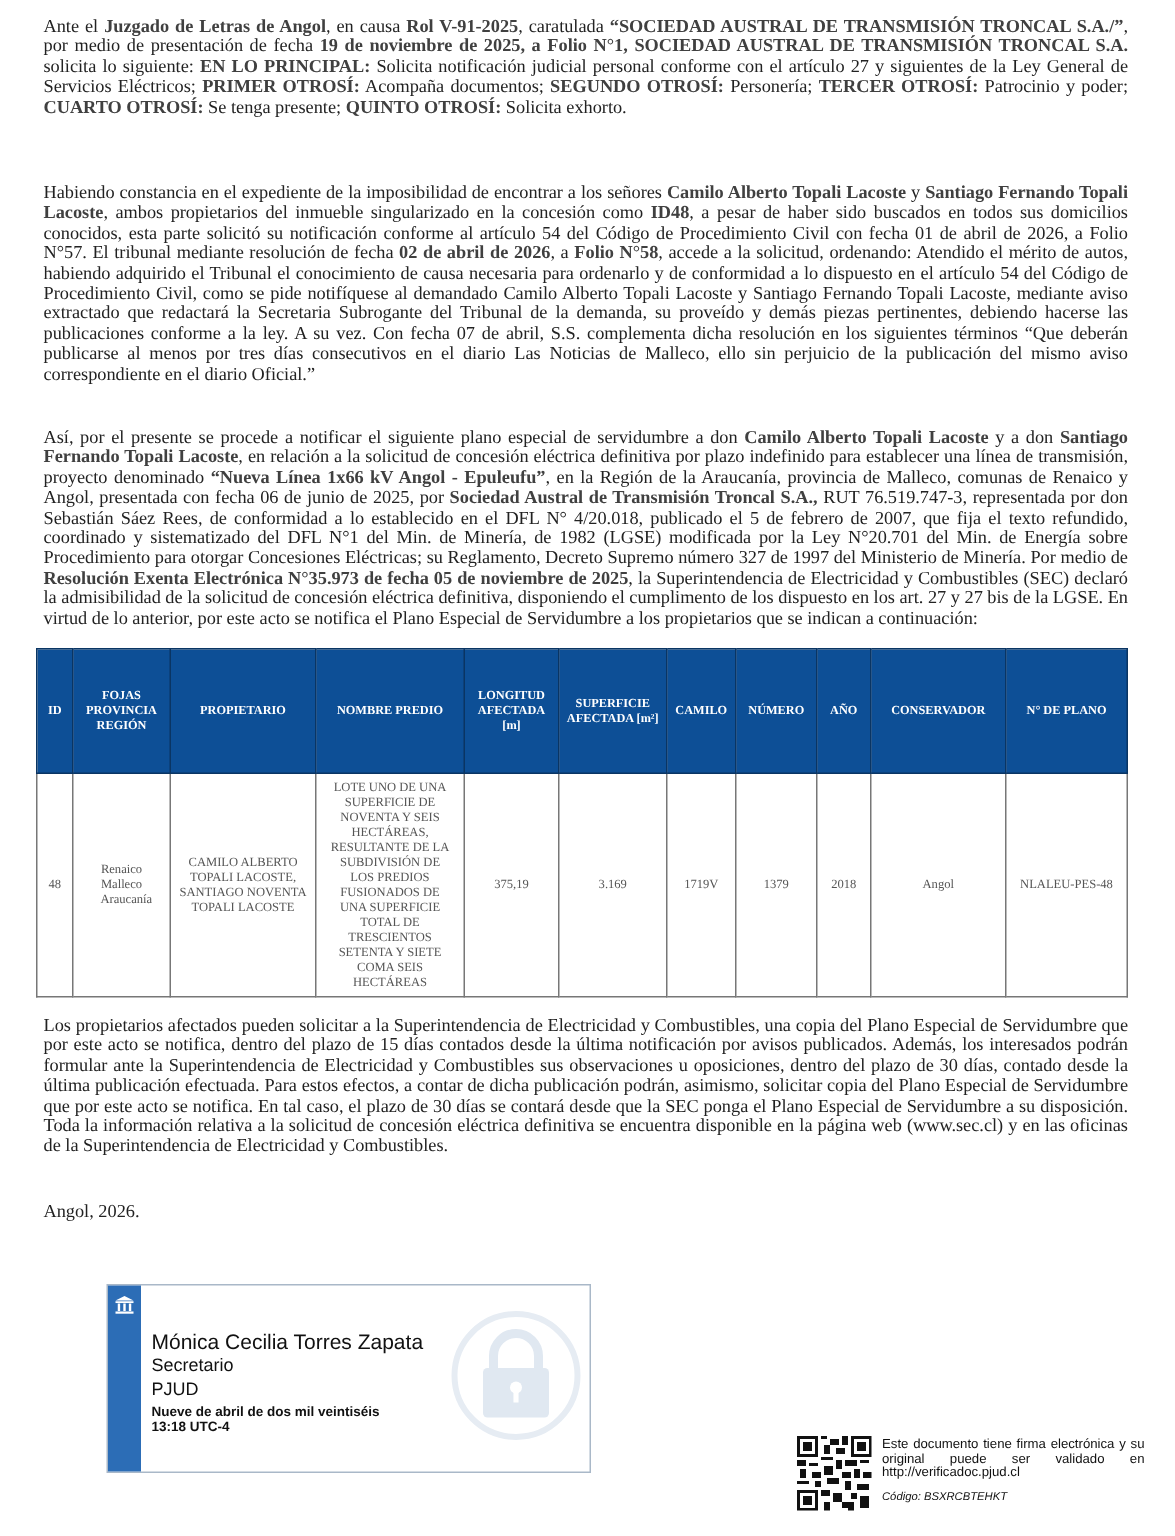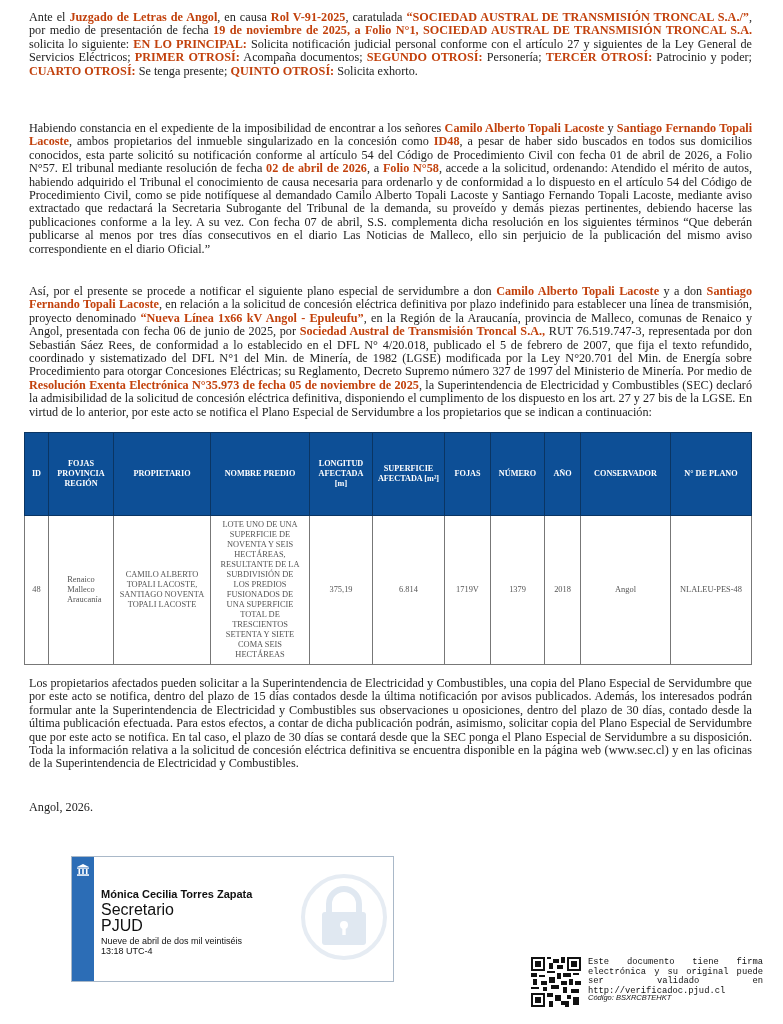--- a/index.html
+++ b/index.html
@@ -1,48 +1,48 @@
 <!DOCTYPE html>
 <html><head>
 <meta charset="utf-8">
 <style>
   html, body { margin: 0; padding: 0; background: #ffffff; }
   body { width: 783px; height: 1024px; position: relative; overflow: hidden;
          font-family: "Liberation Serif", "DejaVu Serif", serif; color: #222; }
   .page { position: absolute; left: 29px; top: 0; width: 723px; }
   p.para { margin: 0; font-size: 12.2px; line-height: 13.4px; text-align: justify; }
-  p.para b { font-weight: bold; color: #c2410c; }
+  p.para b { font-weight: bold; color: #404040; }
   #p1 { position: absolute; top: 11px; }
   #p2 { position: absolute; top: 122px; }
   #p3 { position: absolute; top: 285px; }
   #p4 { position: absolute; top: 677px; }
   #p5 { position: absolute; top: 801px; }
 
   table.plano { position: absolute; left: -5px; top: 432px; width: 727px; border-collapse: collapse;
                 table-layout: fixed; }
   table.plano th { background: #0d4f96; color: #fff; font-size: 8.2px; font-weight: bold;
                    height: 82px; border: 1px solid #0a3563; text-align: center; vertical-align: middle;
                    line-height: 10px; padding: 0 2px; }
   table.plano td { font-size: 8.4px; color: #555; border: 1px solid #777; text-align: center;
                    vertical-align: middle; line-height: 10px; height: 148px; padding: 0 3px; margin-top: 40px; }
 
   .sig { position: absolute; left: 71px; top: 856px; width: 323px; height: 126px;
          border: 1px solid #a9b8c8; background: #fff; box-sizing: border-box; }
   .sig .bar { position: absolute; left: 0; top: 0; bottom: 0; width: 22px; background: #2c6db6; }
   .sig .bar svg { position: absolute; left: 4px; top: 6px; }
   .sig .txt { position: absolute; left: 29px; top: 29px; font-family: "Liberation Sans", "DejaVu Sans", sans-serif; color: #111; }
-  .sig .name { font-size: 11px; font-weight: bold; line-height: 16px; }
-  .sig .role { font-size: 16px; line-height: 16px; }
-  .sig .date { font-size: 9px; line-height: 10px; margin-top: 2px; }
+  .sig .name { font-size: 14px; font-weight: normal; line-height: 16px; }
+  .sig .role { font-size: 12px; line-height: 16px; }
+  .sig .date { font-size: 9px; line-height: 10px; margin-top: 2px; font-weight: bold; }
   .sig .lock { position: absolute; left: 228px; top: 16px; }
 
   .verify { position: absolute; left: 531px; top: 957px; width: 240px; height: 50px; }
   .verify .qr { position: absolute; left: 0; top: 0; }
   .verify .vt { position: absolute; left: 57px; top: 1px; width: 175px;
-                font-family: Liberation Mono, monospace; font-size: 8.8px; line-height: 9.5px; color: #111;
+                font-family: Liberation Sans, sans-serif; font-size: 8.8px; line-height: 9.5px; color: #111;
                 text-align: justify; }
   .verify .code { position: absolute; left: 57px; top: 36px; font-family: "Liberation Sans", "DejaVu Sans", sans-serif;
                   font-size: 7.5px; color: #111; font-style: italic; }
 </style>
 </head>
 <body>
 
 <div class="page">
 
   <p class="para" id="p1"><span>Ante el </span><b>Juzgado de Letras de Angol</b><span>, en causa </span><b>Rol V-91-2025</b><span>, caratulada </span><b>“SOCIEDAD AUSTRAL DE TRANSMISIÓN TRONCAL S.A./”</b><span>, por medio de presentación de fecha </span><b>19 de noviembre de 2025, a Folio N°1, SOCIEDAD AUSTRAL DE TRANSMISIÓN TRONCAL S.A.</b><span> solicita lo siguiente: </span><b>EN LO PRINCIPAL:</b><span> Solicita notificación judicial personal conforme con el artículo 27 y siguientes de la Ley General de Servicios Eléctricos; </span><b>PRIMER OTROSÍ:</b><span> Acompaña documentos; </span><b>SEGUNDO OTROSÍ:</b><span> Personería; </span><b>TERCER OTROSÍ:</b><span> Patrocinio y poder; </span><b>CUARTO OTROSÍ:</b><span> Se tenga presente; </span><b>QUINTO OTROSÍ:</b><span> Solicita exhorto.</span></p>
@@ -66,35 +66,35 @@
         <col style="width:81px">
     </colgroup>
     <thead>
       <tr>
         <th>ID</th>
         <th>FOJAS PROVINCIA REGIÓN</th>
         <th>PROPIETARIO</th>
         <th>NOMBRE PREDIO</th>
         <th>LONGITUD AFECTADA [m]</th>
         <th>SUPERFICIE AFECTADA [m²]</th>
-        <th>FOJAS</th>
+        <th>CAMILO</th>
         <th>NÚMERO</th>
         <th>AÑO</th>
         <th>CONSERVADOR</th>
         <th>N° DE PLANO</th>
       </tr>
     </thead>
     <tbody>
       <tr>
         <td>48</td>
         <td style="padding:0 18px">Renaico Malleco Araucanía</td>
         <td>CAMILO ALBERTO TOPALI LACOSTE, SANTIAGO NOVENTA TOPALI LACOSTE</td>
         <td style="padding:0 8px">LOTE UNO DE UNA SUPERFICIE DE NOVENTA Y SEIS HECTÁREAS, RESULTANTE DE LA SUBDIVISIÓN DE LOS PREDIOS FUSIONADOS DE UNA SUPERFICIE TOTAL DE TRESCIENTOS SETENTA Y SIETE COMA SEIS HECTÁREAS</td>
         <td>375,19</td>
-        <td>6.814</td>
+        <td>3.169</td>
         <td>1719V</td>
         <td>1379</td>
         <td>2018</td>
         <td>Angol</td>
         <td>NLALEU-PES-48</td>
       </tr>
     </tbody>
   </table>
 
   <p class="para" id="p4">Los propietarios afectados pueden solicitar a la Superintendencia de Electricidad y Combustibles, una copia del Plano Especial de Servidumbre que por este acto se notifica, dentro del plazo de 15 días contados desde la última notificación por avisos publicados. Además, los interesados podrán formular ante la Superintendencia de Electricidad y Combustibles sus observaciones u oposiciones, dentro del plazo de 30 días, contado desde la última publicación efectuada. Para estos efectos, a contar de dicha publicación podrán, asimismo, solicitar copia del Plano Especial de Servidumbre que por este acto se notifica. En tal caso, el plazo de 30 días se contará desde que la SEC ponga el Plano Especial de Servidumbre a su disposición. Toda la información relativa a la solicitud de concesión eléctrica definitiva se encuentra disponible en la página web (www.sec.cl) y en las oficinas de la Superintendencia de Electricidad y Combustibles.</p>

